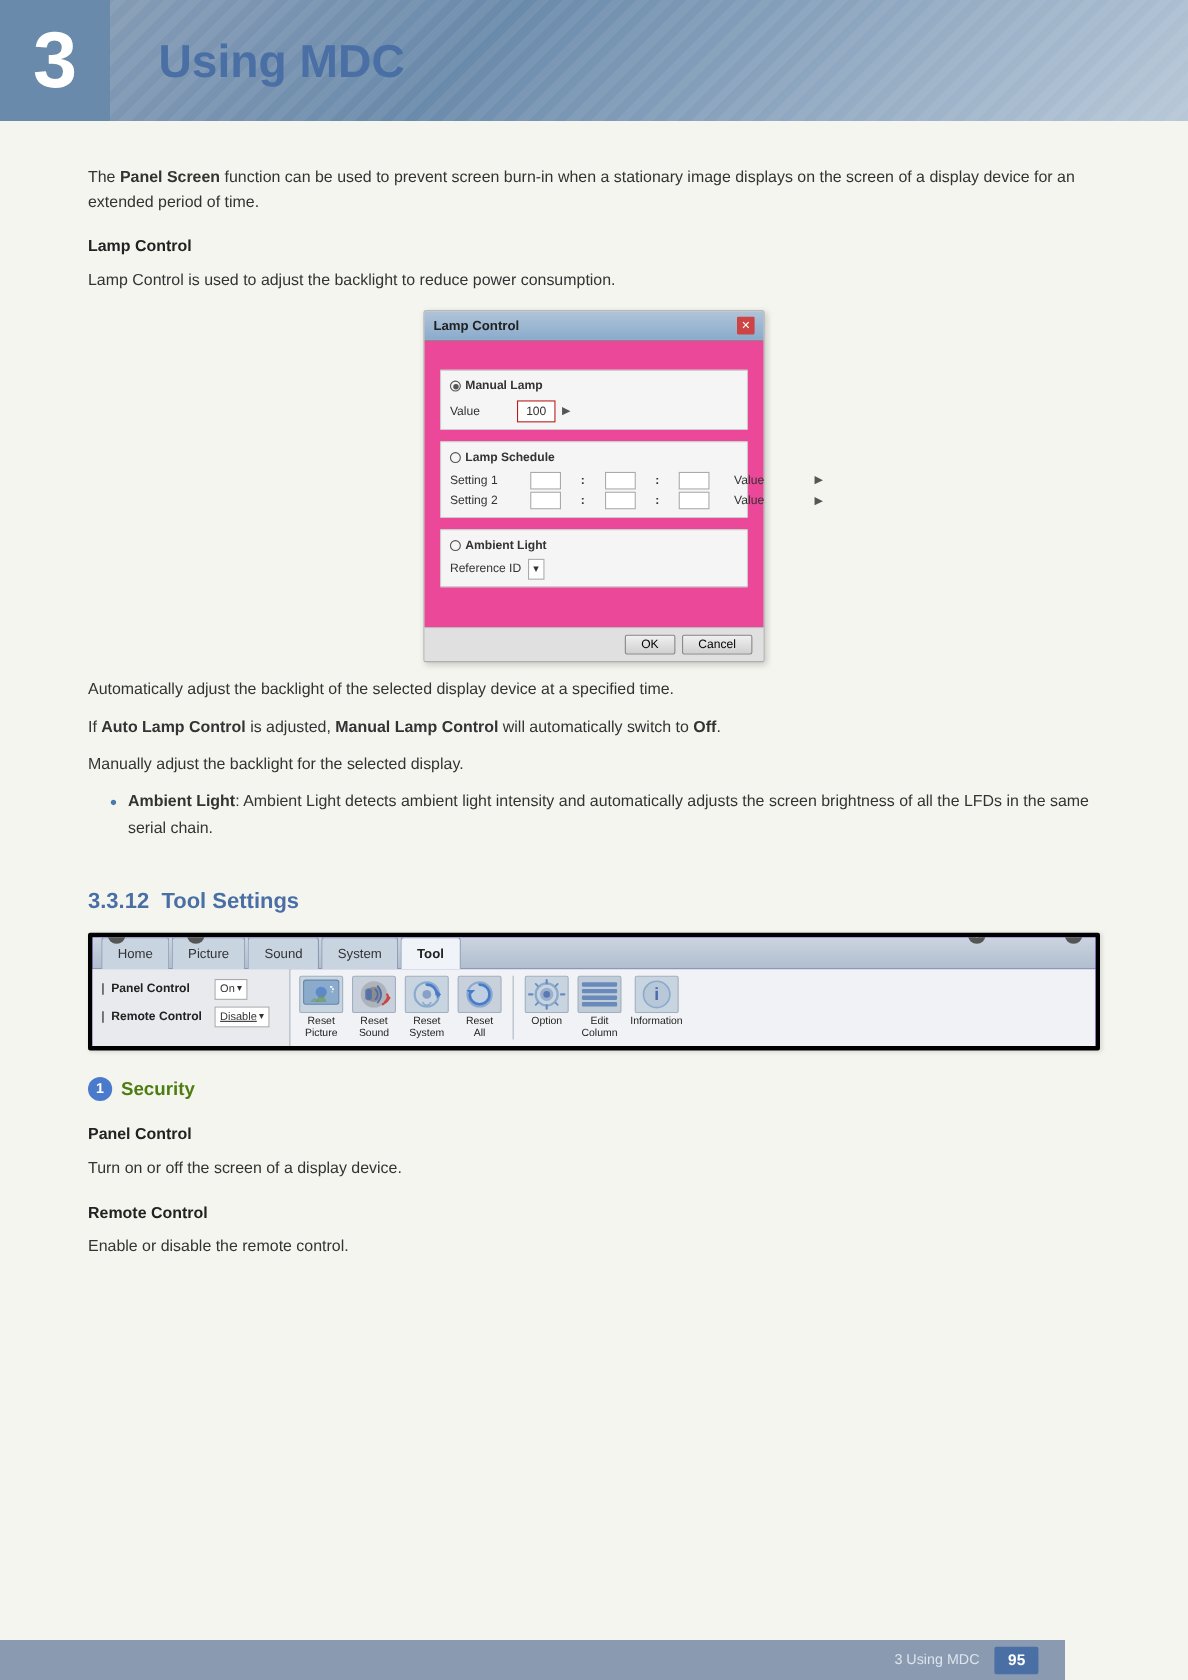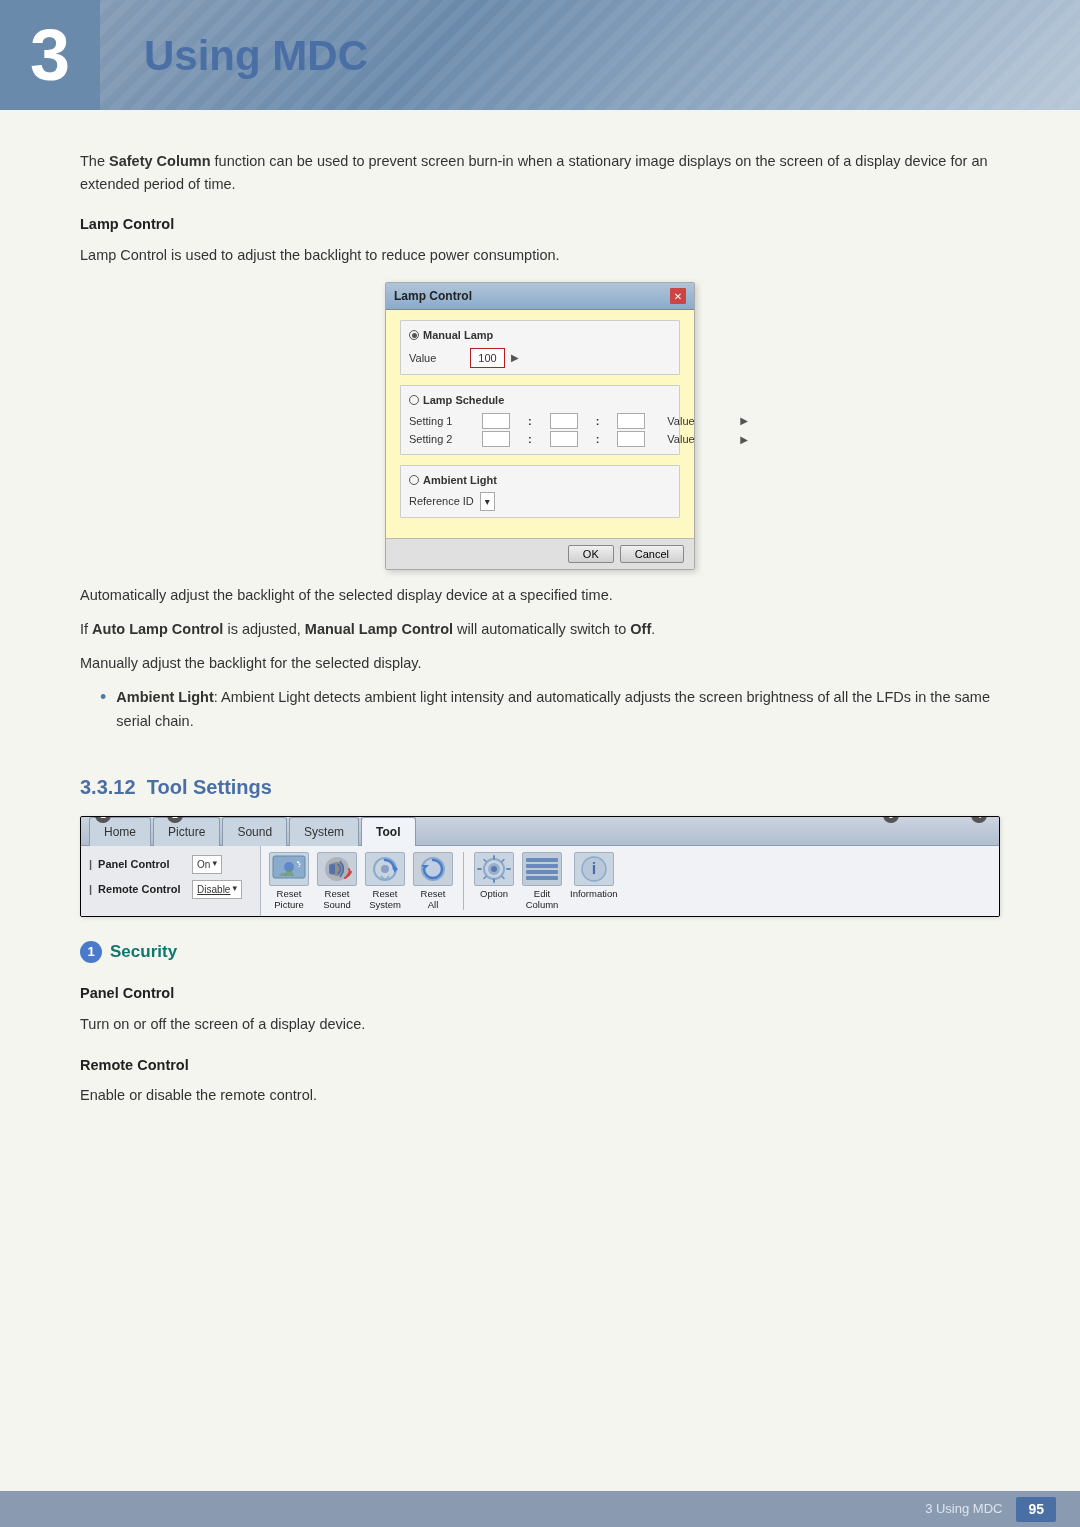--- a/index.html
+++ b/index.html
@@ -112,22 +112,22 @@
       width: 16px;
       height: 16px;
       font-size: 10px;
       cursor: pointer;
       display: flex;
       align-items: center;
       justify-content: center;
       border-radius: 1px;
     }
     .dialog-body {
-      padding: 10px 14px;
-      background: #fef9c3;
+      padding: 26px 14px;
+      background: #ec4899;
       font-size: 11px;
     }
     .dialog-section {
       margin-bottom: 10px;
       padding: 6px 8px;
       background: #f5f5f5;
       border: 1px solid #ccc;
       border-radius: 1px;
     }
     .dialog-radio-label {
@@ -237,21 +237,21 @@
     
     .section-title {
       color: #4a6fa5;
       font-size: 20px;
       font-weight: bold;
       margin: 28px 0 14px 0;
     }
 
     
     .tool-interface {
-      border: 1px solid #000000;
+      border: 4px solid #000000;
       background: #8b5cf6;
       margin: 0 0 8px 0;
       border-radius: 2px;
       box-shadow: 1px 1px 4px rgba(0,0,0,0.12);
       overflow: hidden;
     }
     .tool-tab {
       padding: 5px 14px;
       font-size: 12px;
       background: #c8d4e0;
@@ -359,21 +359,21 @@
       display: flex;
       align-items: center;
       justify-content: center;
       font-size: 13px;
       font-weight: bold;
       flex-shrink: 0;
     }
     .security-title {
       font-size: 17px;
       font-weight: bold;
-      color: #0f766e;
+      color: #4d7c0f;
     }
 
     
     .tabs-row-wrapper {
       position: relative;
     }
   </style>
 </head>
 <body>
 
@@ -382,21 +382,21 @@
     <span>3</span>
   </div>
   <div class="chapter-title">
     <span>Using MDC</span>
   </div>
 </div>
 
 <div class="content">
 
   <p class="body-text">
-    The <strong>Safety Column</strong> function can be used to prevent screen burn-in when a stationary image displays on the screen of a display device for an extended period of time.
+    The <strong>Panel Screen</strong> function can be used to prevent screen burn-in when a stationary image displays on the screen of a display device for an extended period of time.
   </p>
 
   <div class="section-heading">Lamp Control</div>
 
   <p class="para">Lamp Control is used to adjust the backlight to reduce power consumption.</p>
 
   <div class="dialog-container">
     <div class="dialog-box">
       <div class="dialog-titlebar">
         <span class="dialog-titlebar-text">Lamp Control</span>
@@ -628,16 +628,16 @@
   </div>
 
   <div class="section-heading">Panel Control</div>
   <p class="para">Turn on or off the screen of a display device.</p>
 
   <div class="section-heading">Remote Control</div>
   <p class="para">Enable or disable the remote control.</p>
 
 </div>
 
-<div style="position:fixed; bottom:0; left:0; width:1080px; background:#8a9ab0; height:36px; display:flex; align-items:center; justify-content:flex-end; padding: 0 24px;">
+<div style="position:fixed; bottom:0; left:0; width:968px; background:#8a9ab0; height:36px; display:flex; align-items:center; justify-content:flex-end; padding: 0 24px;">
   <span style="color:#dde4ee; font-size:13px; margin-right:14px;">3 Using MDC</span>
   <div style="background:#4a6fa5; color:#fff; padding:2px 12px; font-weight:bold; font-size:14px; border-radius:2px;">95</div>
 </div>
 
 </body></html>

